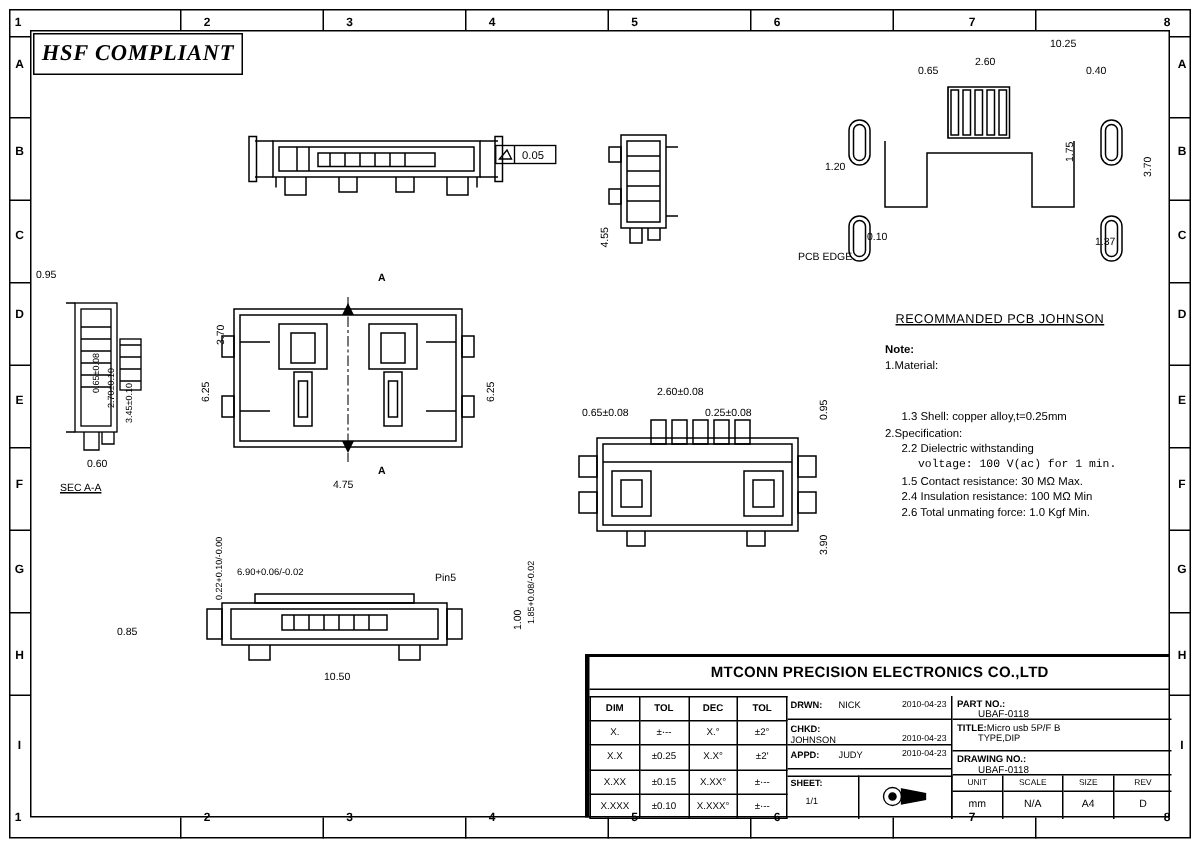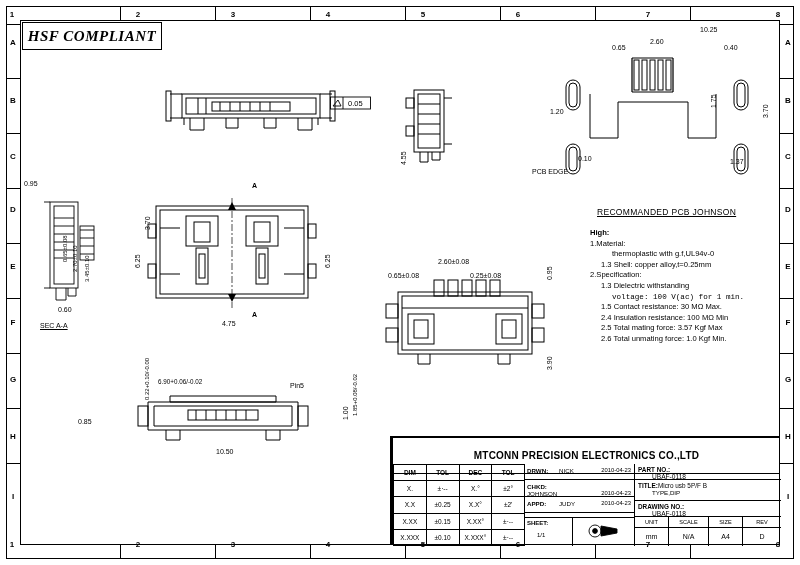--- a/index.html
+++ b/index.html
@@ -102,21 +102,21 @@
     top: 437px;
     width: 388px;
     height: 108px;
     border-top: 1.5px solid #000;
     border-left: 1.5px solid #000;
     box-sizing: border-box;
   }
   .tb-company {
     position: absolute;
     left: 0; top: 0;
-    width: 100%; height: 36px;
+    width: 100%; height: 22px;
     display: flex; align-items: center; justify-content: center;
     font-size: 10px;
     font-weight: bold;
     letter-spacing: 0.2px;
     border-bottom: 1.5px solid #000;
     box-sizing: border-box;
   }
   .tb-lower {
     position: absolute;
     left: 0; top: 26px;
@@ -498,30 +498,28 @@
   <div class="dim" style="left:550px; top:108px;">1.20</div>
   <div class="dim" style="left:578px; top:155px;">0.10</div>
   <div class="dim v" style="left:710px; top:108px;">1.75</div>
   <div class="dim v" style="left:762px; top:118px;">3.70</div>
   <div class="dim" style="left:730px; top:158px;">1.37</div>
   <div class="dim" style="left:532px; top:168px;">PCB EDGE</div>
 
   <div class="rec-title">RECOMMANDED PCB JOHNSON</div>
 
   <div class="note-block">
-    <div class="hdr">High:</div>
+    <div class="hdr">Note:</div>
     <div>1.Material:</div>
-    <div style="padding-left:22px;">thermoplastic with g.f,UL94v-0</div>
-    <div style="padding-left:11px;">1.3 Shell: copper alloy,t=0.25mm</div>
+    <div style="padding-left:11px;margin-top:24px;">1.3 Shell: copper alloy,t=0.25mm</div>
     <div>2.Specification:</div>
-    <div style="padding-left:11px;">1.3 Dielectric withstanding</div>
+    <div style="padding-left:11px;">2.2 Dielectric withstanding</div>
     <div style="padding-left:22px;font-family:Liberation Mono, monospace;">voltage: 100 V(ac) for 1 min.</div>
     <div style="padding-left:11px;">1.5 Contact resistance: 30 MΩ Max.</div>
     <div style="padding-left:11px;">2.4 Insulation resistance: 100 MΩ Min</div>
-    <div style="padding-left:11px;">2.5 Total mating force: 3.57 Kgf Max</div>
     <div style="padding-left:11px;">2.6 Total unmating force: 1.0 Kgf Min.</div>
   </div>
 
   <div class="ln" style="left:392px; top:436px; width:388px; height:1.5px;"></div>
   <div class="ln" style="left:390px; top:436px; width:1.5px; height:109px;"></div>
 
   <div class="tb">
     <div class="tb-company">MTCONN PRECISION ELECTRONICS CO.,LTD</div>
     <div class="tb-lower">
 

